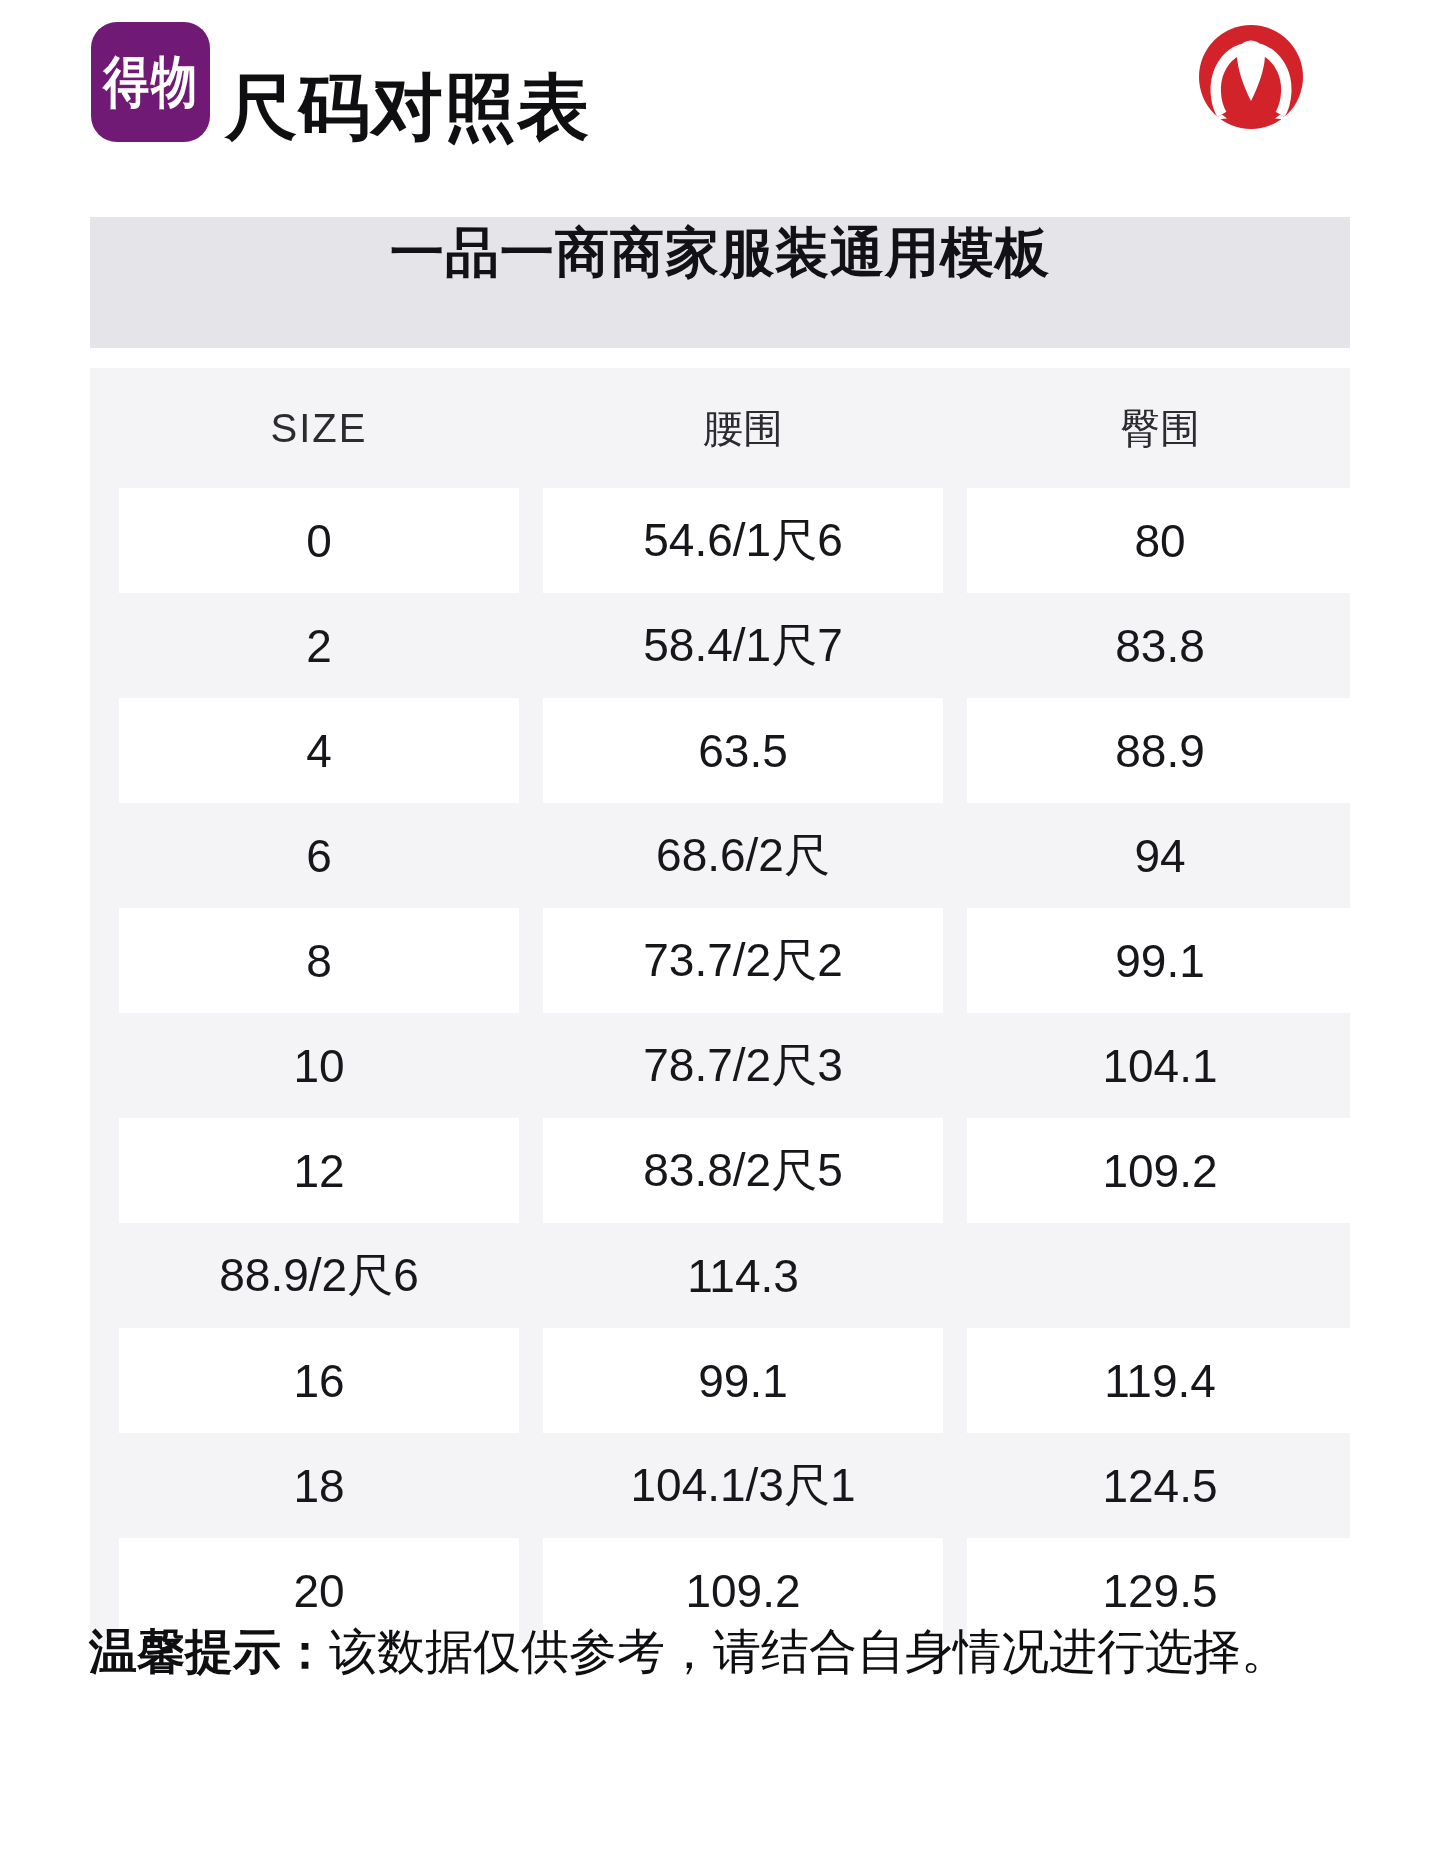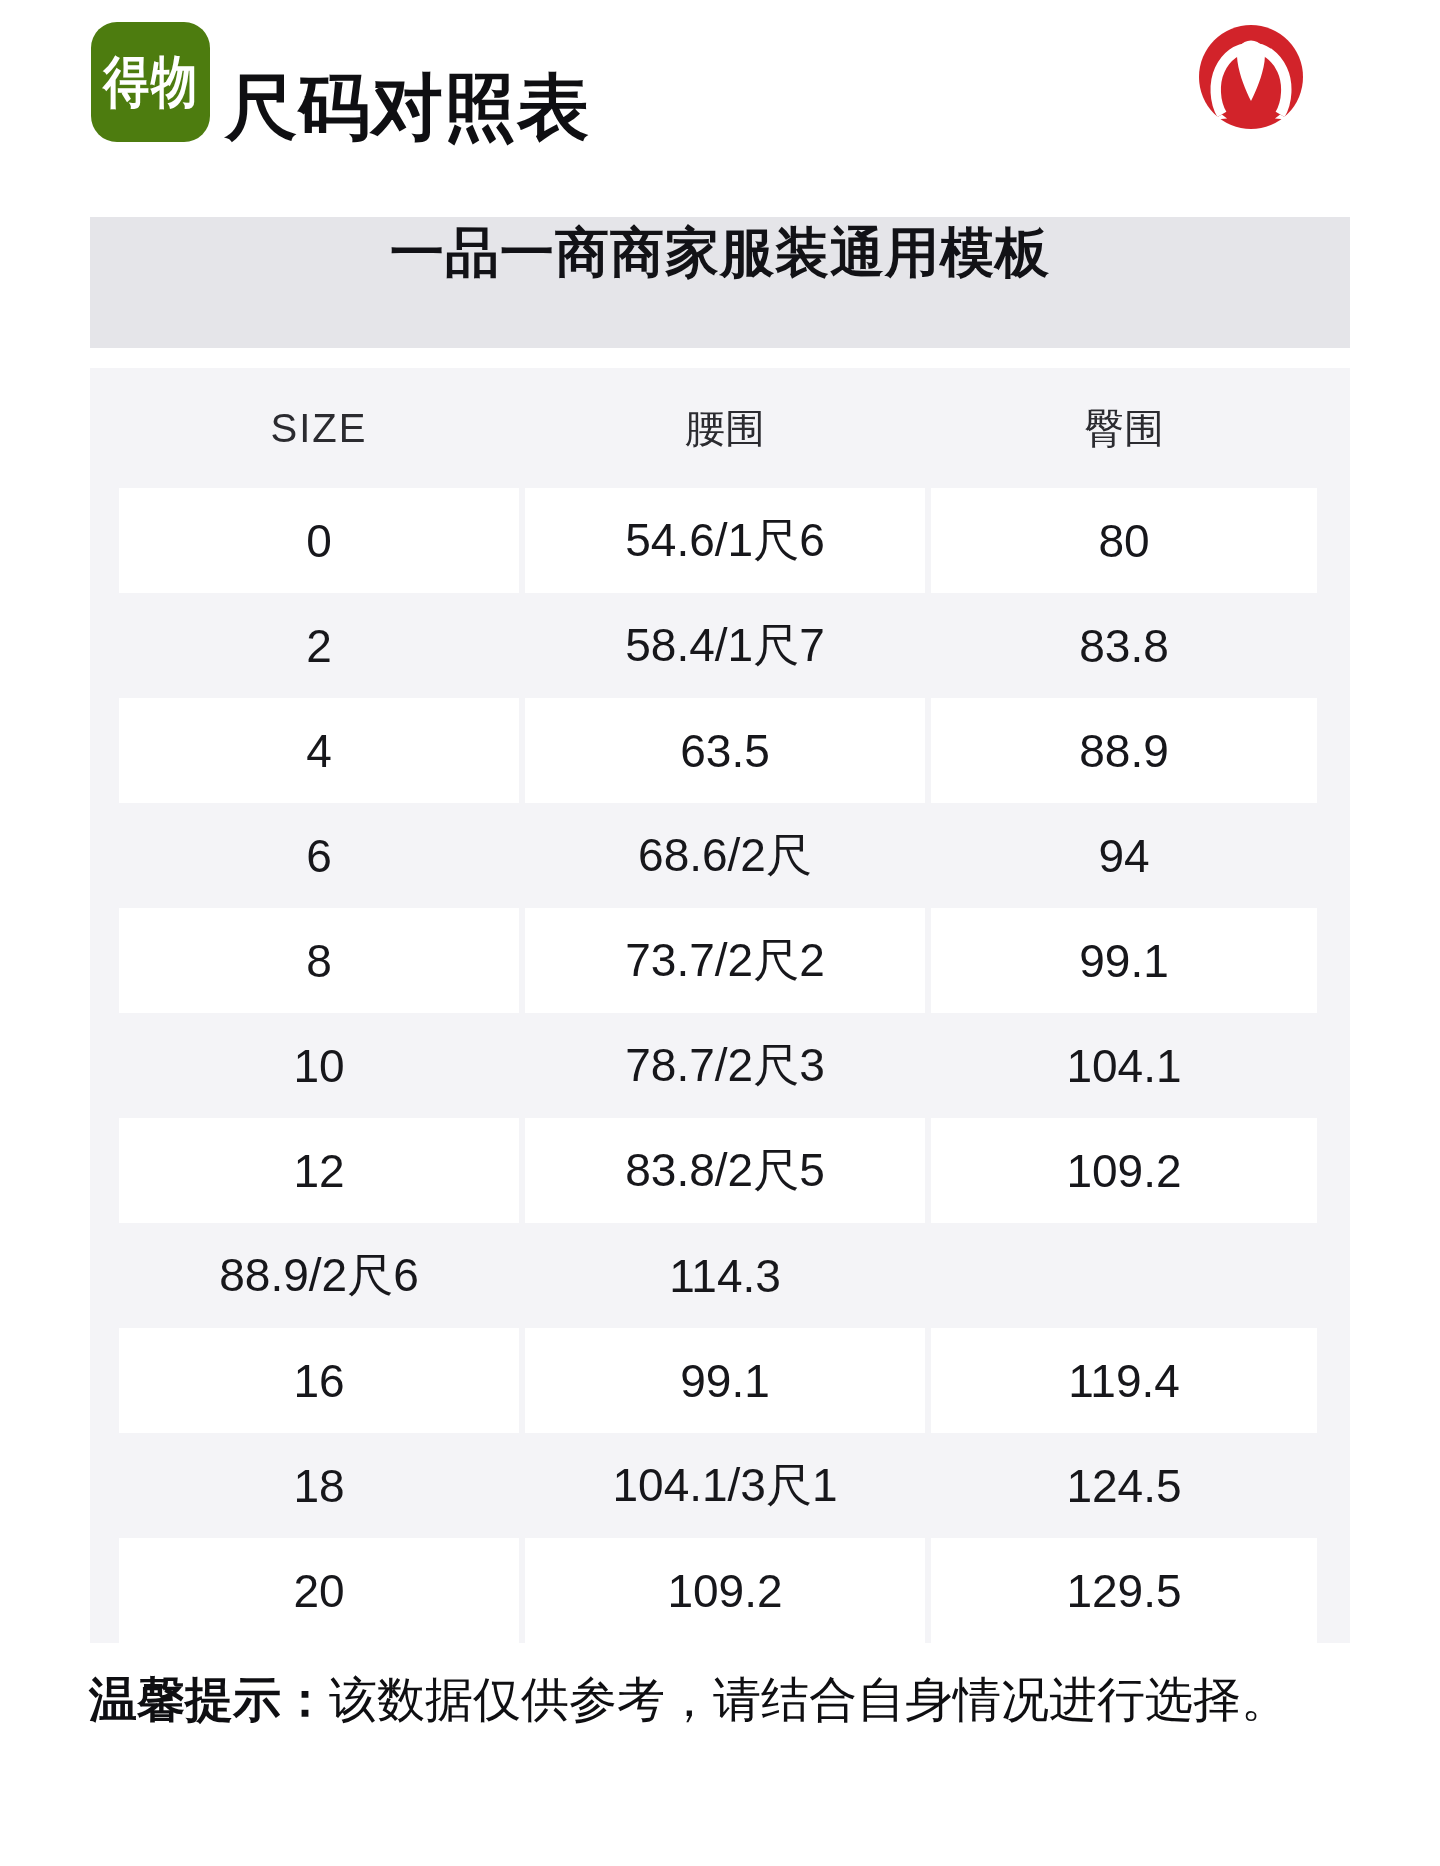--- a/index.html
+++ b/index.html
@@ -26,45 +26,45 @@
     position: absolute; left: 90px; top: 217px; width: 1260px; height: 131px;
     display: flex; align-items: flex-start; justify-content: center;
   }
   .banner span { font-size: 54px; font-weight: 700; color: #121216; letter-spacing: 1px; white-space: nowrap; }
 
   
   .size-table {
     position: absolute; left: 90px; top: 368px; width: 1260px; height: 1275px;
   }
   .thead, .trow {
-    display: grid; grid-template-columns: 400px 400px 386px; column-gap: 6px;
+    display: grid; grid-template-columns: 400px 400px 386px; column-gap: 24px;
     padding-left: 29px; padding-right: 33px;
   }
   .thead { height: 120px; }
   .thead .cell { background: transparent; font-size: 40px; color: #2b2b30; font-weight: 400; }
   .thead .cell.size-col { letter-spacing: 2px; }
   .trow { height: 105px; }
   .cell {
     display: flex; align-items: center; justify-content: center;
     font-size: 46px; color: #17171b; white-space: nowrap;
   }
   .trow--card .cell { background: #ffffff; }
   .trow--flat .cell { background: transparent; }
 
   
   .notice {
-    position: absolute; left: 89px; top: 1666px; width: 1300px;
+    position: absolute; left: 89px; top: 1618px; width: 1300px;
     font-size: 48px; color: #0f0f12; line-height: 1.42; white-space: nowrap;
   }
   .notice .notice-label { font-weight: 700; }
 </style>
 </head>
 <body>
 
-<div class="dewu-logo" style="background:#4d7c0f;">
+<div class="dewu-logo" style="background:#701a75;">
   <span>得物</span>
 </div>
 
 <div class="page-title">尺码对照表</div>
 
 <svg class="lulu-logo" viewBox="0 0 100 100">
   <circle cx="50" cy="50" r="50" fill="#D2232A"></circle>
   <path d="M50,15 C59,15 65,23 63,35 C61,49 55,63 50,73 C45,63 39,49 37,35 C35,23 41,15 50,15 Z" fill="#ffffff"></path>
   <path d="M22,86 C15,74 14,56 20,43 C26,30 37,22 49,22" fill="none" stroke="#ffffff" stroke-width="10" stroke-linecap="butt"></path>
   <path d="M78,86 C85,74 86,56 80,43 C74,30 63,22 51,22" fill="none" stroke="#ffffff" stroke-width="10" stroke-linecap="butt"></path>

